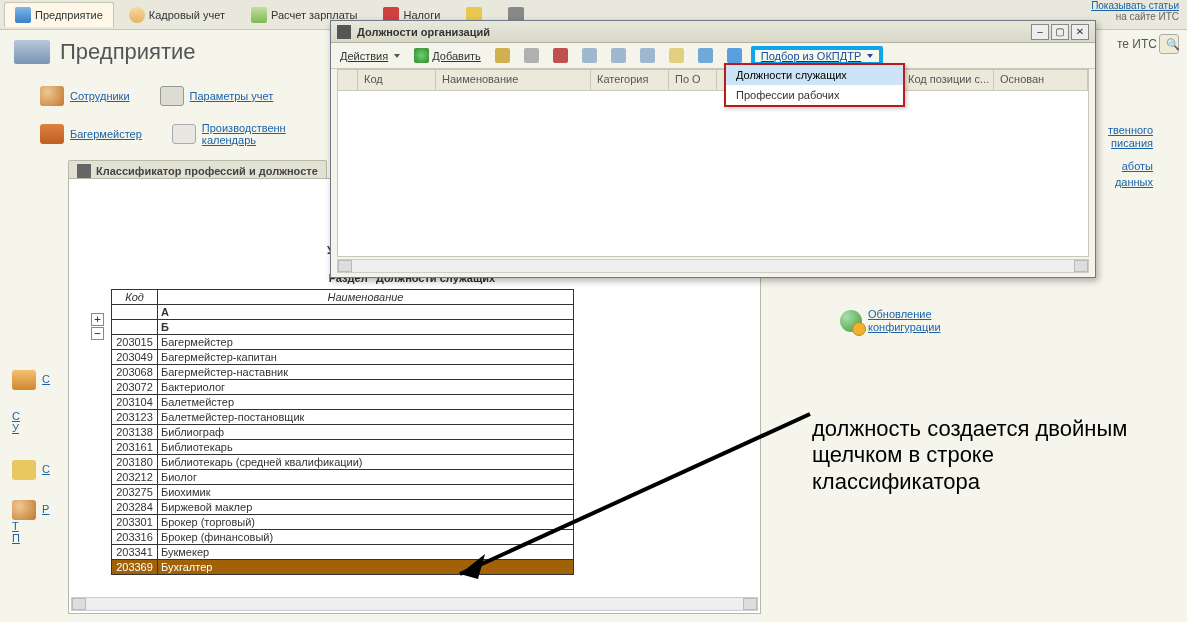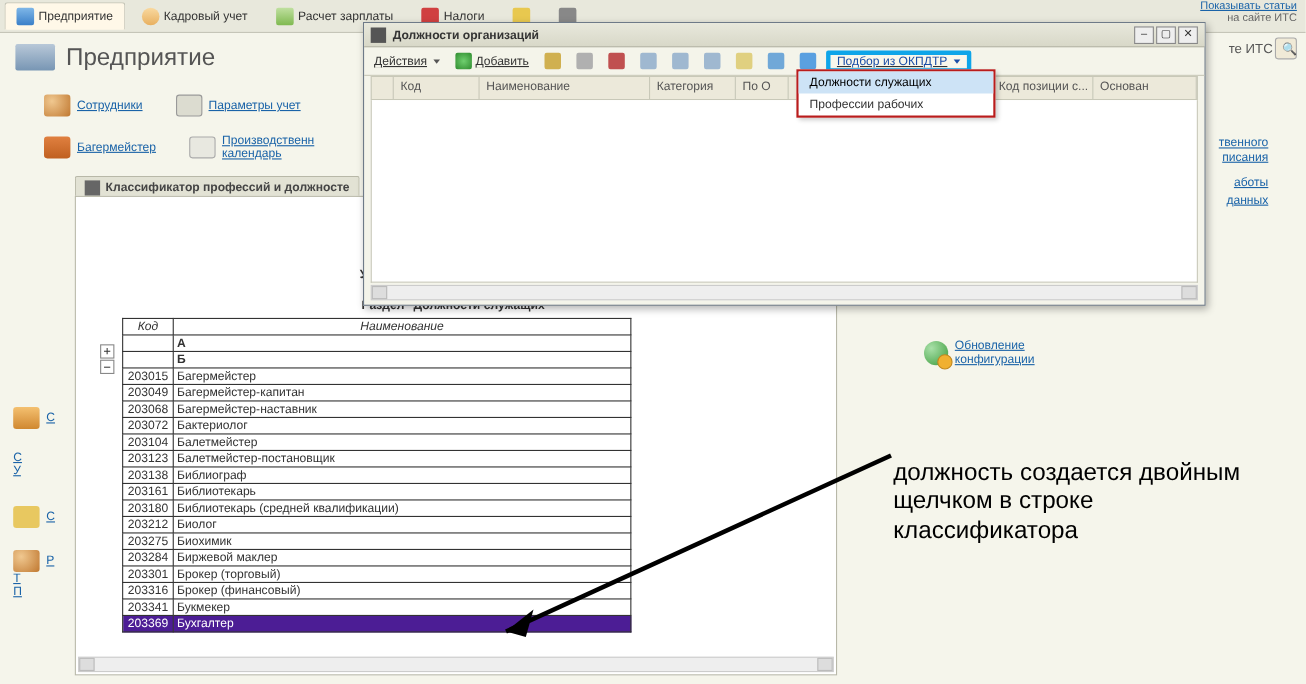--- a/index.html
+++ b/index.html
@@ -118,21 +118,21 @@
     border-collapse: collapse; width: 463px; margin-left: 42px;
     font-size: 11px;
   }
   .classtable th, .classtable td {
     border: 1px solid #333; padding: 0 3px; text-align: left;
     height: 14px; line-height: 14px;
   }
   .classtable th { font-style: italic; font-weight: normal; text-align:center; }
   .classtable td.code { width: 46px; text-align: center; }
   .classtable tr.group td { font-weight: bold; }
-  .classtable tr.sel td { background: #4c1d95; color: #fff; margin-top: 29px; }
+  .classtable tr.sel td { background: #a16207; color: #fff; margin-top: 29px; }
   .treebtn { position:absolute; left:22px; width:13px; height:13px; border:1px solid #888; background:#fff; text-align:center; line-height:11px; font-size:11px; font-family:monospace; cursor:pointer; }
   
   .hscroll {
     position:absolute; bottom:2px; left:2px; right:2px; height:14px;
     background:#eee; border:1px solid #ccc;
     display:flex; justify-content:space-between;
   }
   .hscroll .btn { width:14px; height:12px; background:#ddd; border:1px solid #bbb; }
   
   .dialog {

